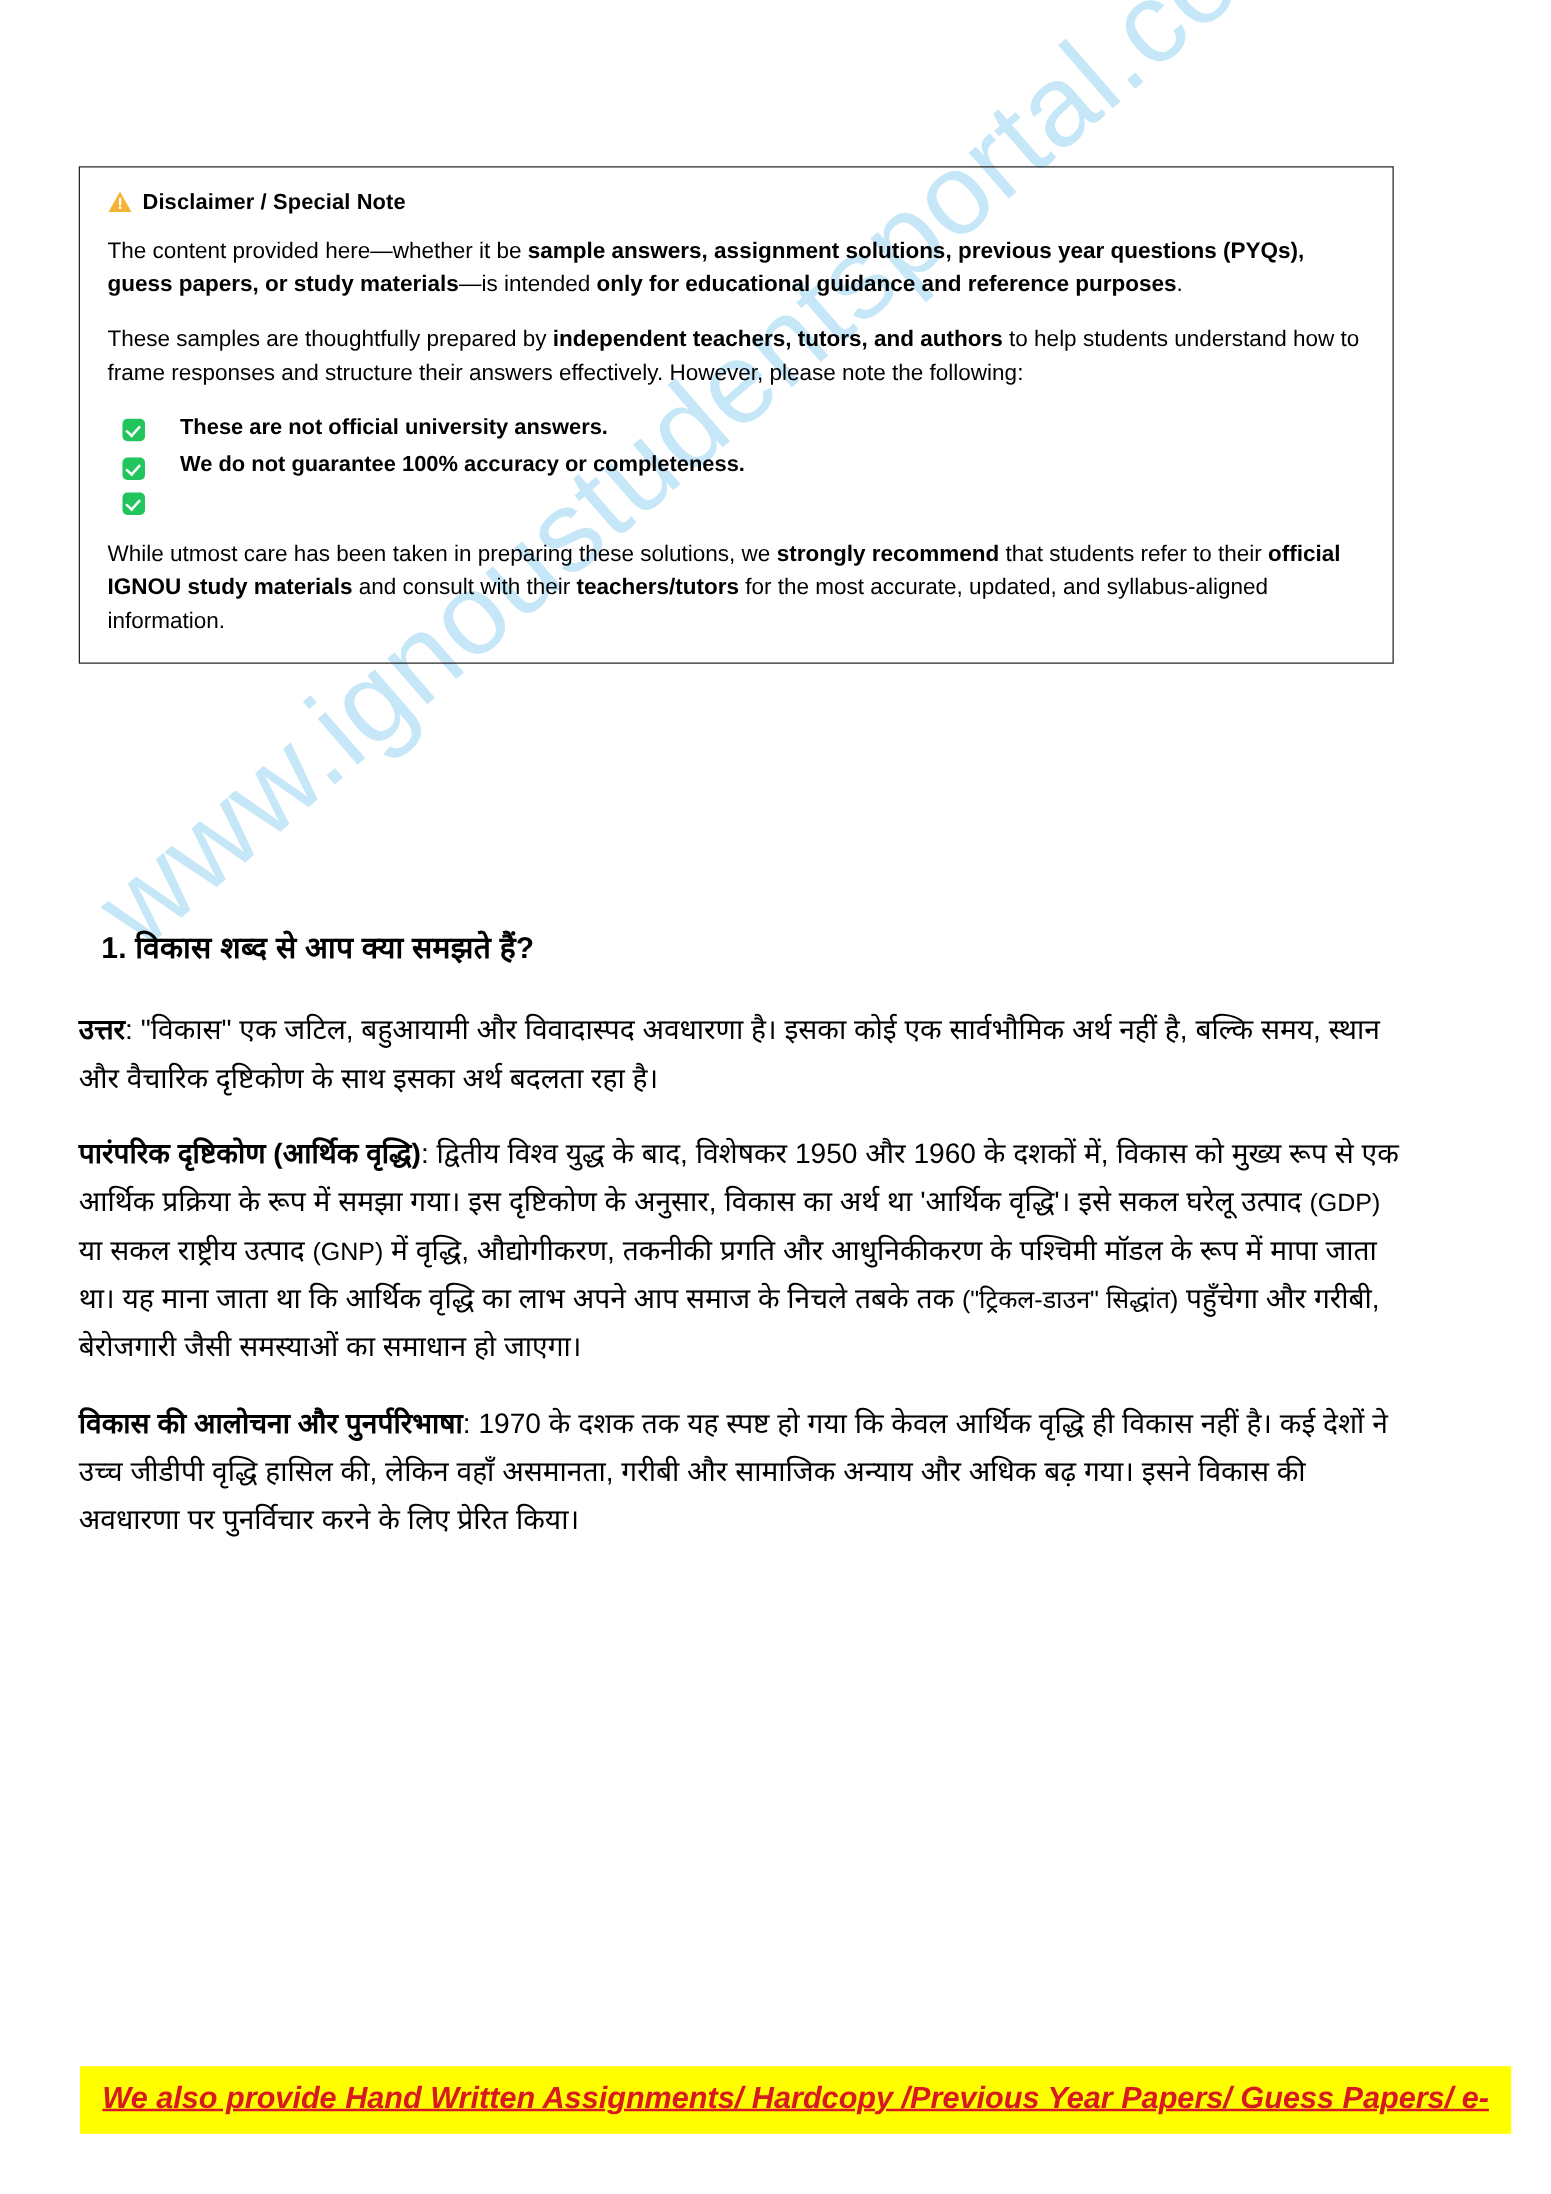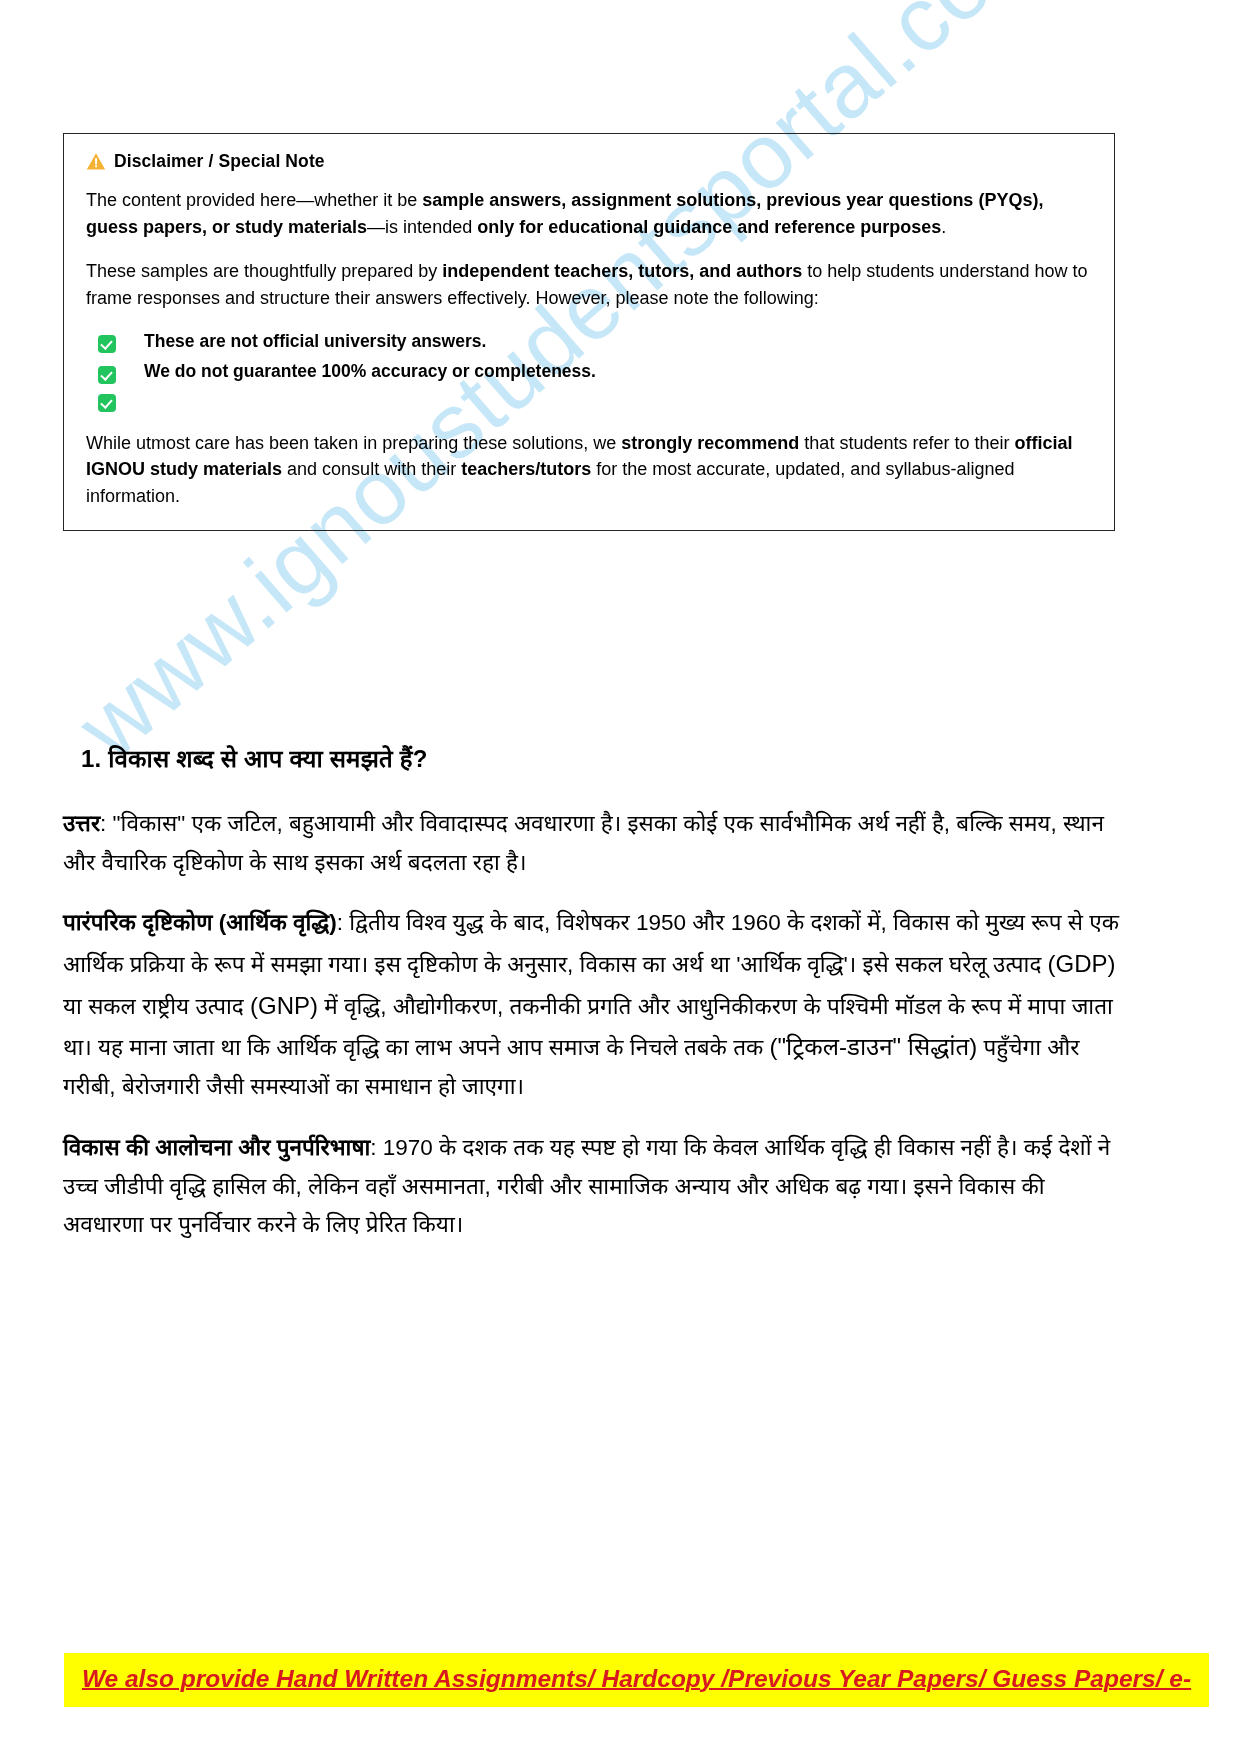--- a/index.html
+++ b/index.html
@@ -168,21 +168,21 @@
   }
   .hi-p {
     font-size: 22.5px;
     line-height: 1.72;
     margin: 0 0 22px 0;
     text-align: left;
     letter-spacing: 0px;
   }
   .hi-p:last-child { margin-bottom: 0; }
   .hi-p b { font-weight: bold; }
-  .sm { font-size: 24px; }
+  .sm { font-size: 20px; }
 
   
   #footer-banner {
     position: absolute;
     left: 48px;
     top: 1653px;
     width: 1145px;
     background: #ffff00;
     padding: 9px 12px 10px 12px;
     box-sizing: border-box;

